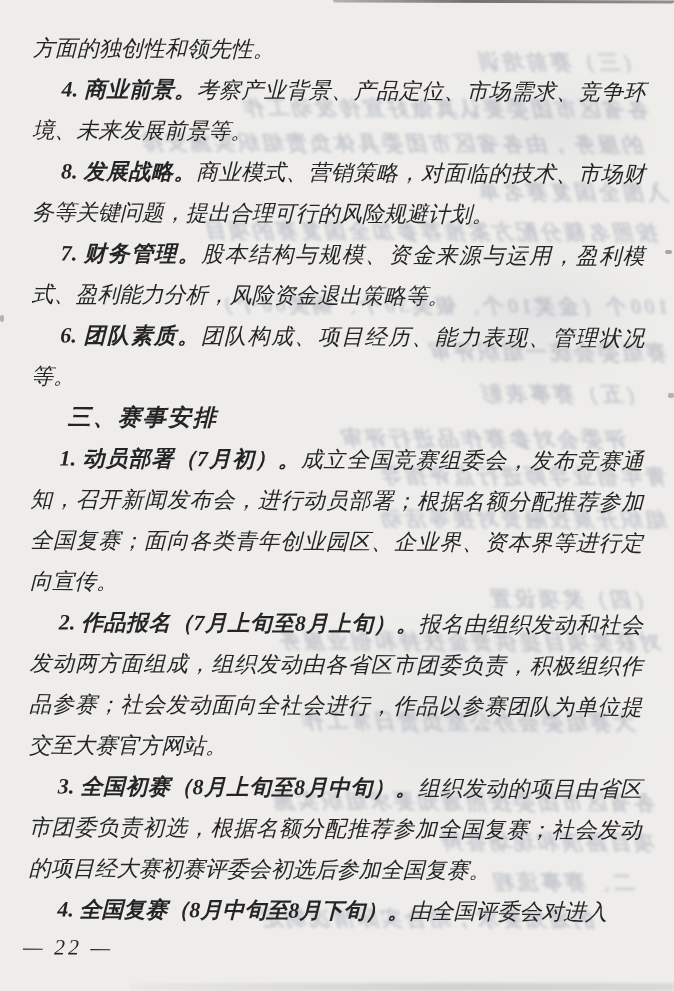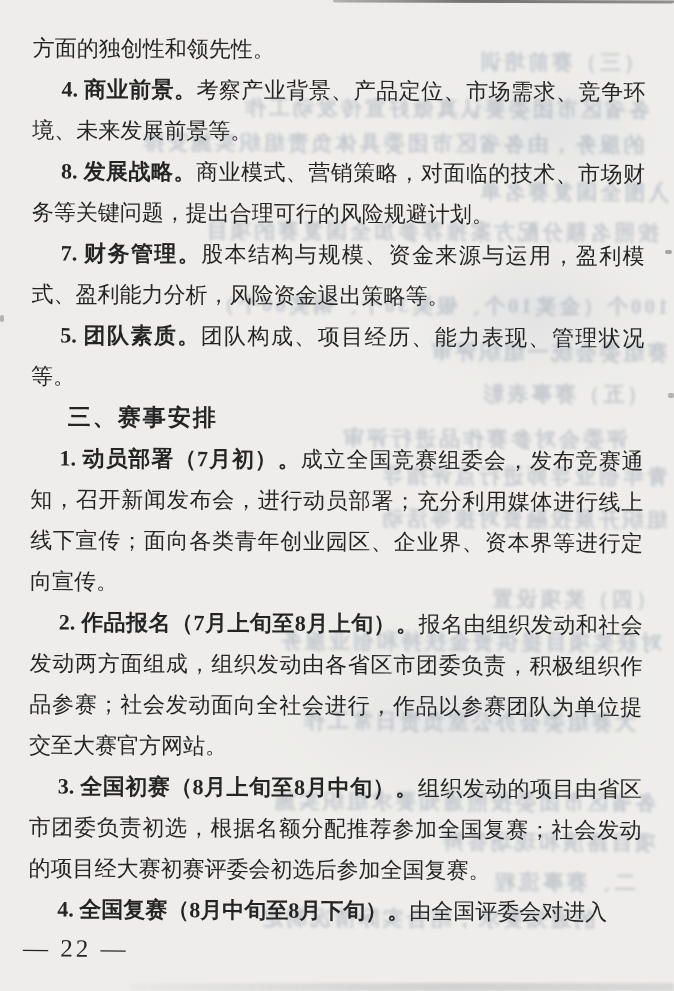--- a/index.html
+++ b/index.html
@@ -6,20 +6,21 @@
     --paper:#f8f7f4;
     --ink:#1b1b1b;
     --bleed:#8d96a8;
   }
   *{margin:0;padding:0;box-sizing:border-box;}
   html,body{width:674px;height:991px;overflow:hidden;}
   body{background:#eceae6;font-family:"Liberation Serif","DejaVu Serif",serif;}
   .scan{
     position:relative;width:674px;height:991px;overflow:hidden;
     background:var(--paper);
+    font-style:italic;
   }
   .content{
     position:absolute;inset:0;
     transform:rotate(0.3deg);
     transform-origin:50% 0;
   }
   
   .text-block{
     position:absolute;left:33px;top:29px;width:613px;
     font-size:22px;line-height:41px;color:var(--ink);
@@ -29,21 +30,21 @@
   .para{margin:0;}
   .para.item{text-indent:29px;}
   .para .lead{font-weight:bold;}
   .para.heading{
     text-indent:37px;
     font-family:"Liberation Sans","DejaVu Sans",sans-serif;
     font-weight:bold;font-size:23px;letter-spacing:2px;
   }
   .page-number{
     position:absolute;left:28px;top:936px;
-    font-size:25px;letter-spacing:3px;color:var(--ink);
+    font-size:22px;letter-spacing:3px;color:var(--ink);
   }
   
   .bleed-layer{position:absolute;inset:0;pointer-events:none;}
   .bleed{
     position:absolute;height:26px;overflow:hidden;white-space:nowrap;
     transform:scaleX(-1);
     filter:blur(1.4px);
     color:var(--bleed);opacity:.42;
     font-size:21px;font-weight:bold;letter-spacing:3px;line-height:26px;
   }
@@ -102,25 +103,25 @@
 
     <div class="text-block">
       <p class="para cont">方面的独创性和领先性。</p>
 
       <p class="para item"><span class="lead">4. 商业前景。</span><span>考察产业背景、产品定位、市场需求、竞争环境、未来发展前景等。</span></p>
 
       <p class="para item"><span class="lead">8. 发展战略。</span><span>商业模式、营销策略，对面临的技术、市场财务等关键问题，提出合理可行的风险规避计划。</span></p>
 
       <p class="para item"><span class="lead">7. 财务管理。</span><span>股本结构与规模、资金来源与运用，盈利模式、盈利能力分析，风险资金退出策略等。</span></p>
 
-      <p class="para item"><span class="lead">5. 团队素质。</span><span>团队构成、项目经历、能力表现、管理状况等。</span></p>
+      <p class="para item"><span class="lead">6. 团队素质。</span><span>团队构成、项目经历、能力表现、管理状况等。</span></p>
 
       <p class="para heading">三、赛事安排</p>
 
-      <p class="para item"><span class="lead">1. 动员部署（7月初）。</span><span>成立全国竞赛组委会，发布竞赛通知，召开新闻发布会，进行动员部署；充分利用媒体进行线上线下宣传；面向各类青年创业园区、企业界、资本界等进行定向宣传。</span></p>
+      <p class="para item"><span class="lead">1. 动员部署（7月初）。</span><span>成立全国竞赛组委会，发布竞赛通知，召开新闻发布会，进行动员部署；根据名额分配推荐参加全国复赛；面向各类青年创业园区、企业界、资本界等进行定向宣传。</span></p>
 
       <p class="para item"><span class="lead">2. 作品报名（7月上旬至8月上旬）。</span><span>报名由组织发动和社会发动两方面组成，组织发动由各省区市团委负责，积极组织作品参赛；社会发动面向全社会进行，作品以参赛团队为单位提交至大赛官方网站。</span></p>
 
       <p class="para item"><span class="lead">3. 全国初赛（8月上旬至8月中旬）。</span><span>组织发动的项目由省区市团委负责初选，根据名额分配推荐参加全国复赛；社会发动的项目经大赛初赛评委会初选后参加全国复赛。</span></p>
 
       <p class="para item"><span class="lead">4. 全国复赛（8月中旬至8月下旬）。</span><span>由全国评委会对进入</span></p>
     </div>
 
     <div class="page-number">— 22 —</div>
   </div>

